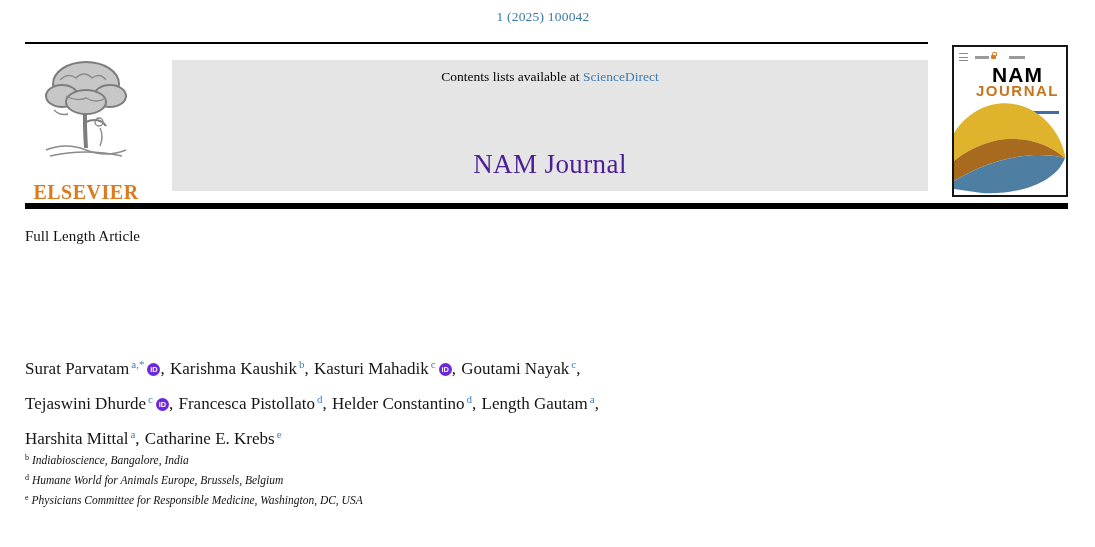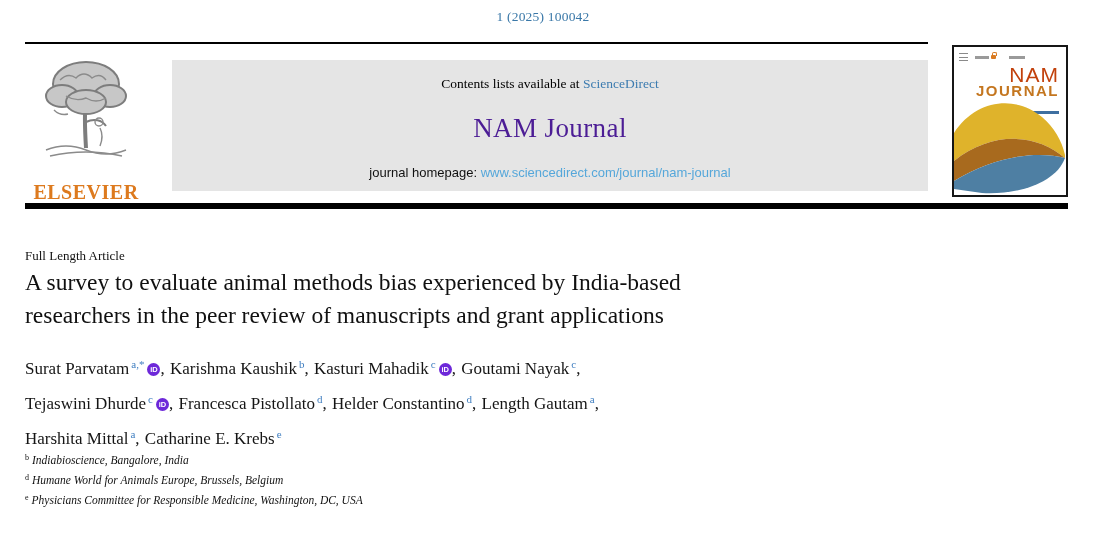--- a/index.html
+++ b/index.html
@@ -15,49 +15,49 @@
   
   .pub{position:absolute;left:22px;top:52px;width:128px;height:142px;text-align:center;}
   .pub svg{display:block;margin:0 auto;}
   .pub-word{font-size:20px;font-weight:bold;color:#DD7A1E;letter-spacing:.5px;
             font-family:"Liberation Serif",serif;margin-top:17px;}
 
   
   .mast{position:absolute;left:172px;top:60px;width:756px;height:131px;background:#e5e5e5;
         display:flex;flex-direction:column;justify-content:space-between;
         padding:9px 0 11px 0;box-sizing:border-box;text-align:center;}
-  .mast-line1{font-size:13.5px;color:#000;margin-top:7px;}
+  .mast-line1{font-size:13.5px;color:#000;}
   .mast-line1 .sd{color:#3d7cb0;}
   .mast-title{font-size:27px;color:#4c1d95;letter-spacing:.4px;}
   .mast-home{font-family:"Liberation Sans",sans-serif;font-size:13px;color:#111;}
   .mast-home .url{color:#55a7da;}
 
   
   .cover{position:absolute;left:952px;top:45px;width:116px;height:152px;background:#fff;
          border:2px solid #161616;box-sizing:border-box;overflow:hidden;}
   .cover-top{position:absolute;top:5px;left:5px;right:5px;height:10px;display:flex;align-items:center;gap:7px;}
   .mini-bars{width:9px;height:8px;display:flex;flex-direction:column;justify-content:space-between;}
   .mini-bars i{display:block;height:1px;background:#8a8a8a;}
   .oa{display:flex;align-items:center;gap:2px;}
   .oa .oa-txt{width:14px;height:3px;background:#9a9a9a;}
   .oa .lock{width:5px;height:4px;background:#d97b22;border-radius:1px;position:relative;}
   .oa .lock:before{content:"";position:absolute;top:-3px;left:1px;width:3px;height:3px;
         border:1px solid #d97b22;border-bottom:none;border-radius:2px 2px 0 0;}
   .issn{width:16px;height:3px;background:#9a9a9a;margin-left:6px;}
   .cover-nam{position:absolute;top:18px;right:7px;text-align:right;
              font-family:"Liberation Sans",sans-serif;}
-  .cover-nam .nam{font-size:21px;font-weight:normal;color:#c2410c;letter-spacing:1px;line-height:20px;}
+  .cover-nam .nam{font-size:21px;font-weight:bold;color:#000000;letter-spacing:1px;line-height:20px;text-align:center;}
   .cover-nam .jrn{font-size:15px;font-weight:bold;color:#c4761f;letter-spacing:1.5px;line-height:11px;}
   .cover-tagline{position:absolute;top:64px;right:7px;width:64px;height:3px;background:#3e6fa0;}
   .cover-swoosh{position:absolute;left:0;bottom:0;}
 
   .bar{position:absolute;left:25px;top:203px;width:1043px;height:6px;background:#000;}
 
   
-  .atype{position:absolute;left:25px;top:248px;font-size:13px;color:#111;}
+  .atype{position:absolute;left:25px;top:228px;font-size:15px;color:#111;}
   .atitle{position:absolute;left:25px;top:266px;width:900px;font-size:23.5px;
           line-height:33px;color:#101010;}
   .authors{position:absolute;left:25px;top:349px;width:900px;font-size:17px;
            line-height:30px;color:#151515;}
   .asup{color:#3f7ec0;font-size:11px;vertical-align:6px;margin-left:2px;}
   .author-sep{margin-right:1px;}
   .orcid{display:inline-block;width:13px;height:13px;border-radius:50%;background:#6d28d9;
          color:#fff;font-family:"Liberation Sans",sans-serif;font-size:7.5px;font-weight:bold;
          text-align:center;line-height:13px;vertical-align:2px;margin-left:3px;}
 
@@ -97,21 +97,20 @@
         <path d="M10,98 q20,-8 40,0 q20,8 40,0"></path>
         <path d="M14,104 q36,-8 72,0"></path>
       </g>
     </svg>
     <div class="pub-word">ELSEVIER</div>
   </div>
 
   <div class="mast">
     <div class="mast-line1"><span>Contents lists available at </span><span class="sd">ScienceDirect</span></div>
     <div class="mast-title">NAM Journal</div>
-    <div class="mast-home"><span>journal homepage: </span><span class="url">www.sciencedirect.com/journal/nam-journal</span></div>
   </div>
 
   <div class="cover">
     <div class="cover-top">
       <span class="mini-bars">
           <i></i>
           <i></i>
           <i></i>
         </span>
       <span class="oa">
@@ -129,24 +128,20 @@
       <path d="M0,38 C22,4 62,0 88,22 C100,32 108,46 111,60 L111,63 C82,38 38,36 0,66 Z" fill="#dfb32b"></path>
       <path d="M0,66 C38,36 82,38 111,63 C84,56 42,60 0,86 Z" fill="#a86a1e"></path>
       <path d="M0,86 C42,60 84,56 111,63 C102,88 64,100 28,98 L0,94 Z" fill="#4e7fa3"></path>
     </svg>
   </div>
 
   <div class="bar"></div>
 
   <div class="atype">Full Length Article</div>
 
-  <div class="atitle">
-    <div>A survey to evaluate animal methods bias experienced by India-based</div>
-    <div>researchers in the peer review of manuscripts and grant applications</div>
-  </div>
 
   <div class="authors">
     <div><span><span>Surat Parvatam</span><sup class="asup">a,*</sup><span class="orcid"><span>iD</span></span><span class="author-sep">,</span></span>
       <span><span>Karishma Kaushik</span><sup class="asup">b</sup><span class="author-sep">,</span></span>
       <span><span>Kasturi Mahadik</span><sup class="asup">c</sup><span class="orcid"><span>iD</span></span><span class="author-sep">,</span></span>
       <span><span>Goutami Nayak</span><sup class="asup">c</sup><span class="author-sep">,</span></span>
     </div>
     <div><span><span>Tejaswini Dhurde</span><sup class="asup">c</sup><span class="orcid"><span>iD</span></span><span class="author-sep">,</span></span>
       <span><span>Francesca Pistollato</span><sup class="asup">d</sup><span class="author-sep">,</span></span>
       <span><span>Helder Constantino</span><sup class="asup">d</sup><span class="author-sep">,</span></span>

